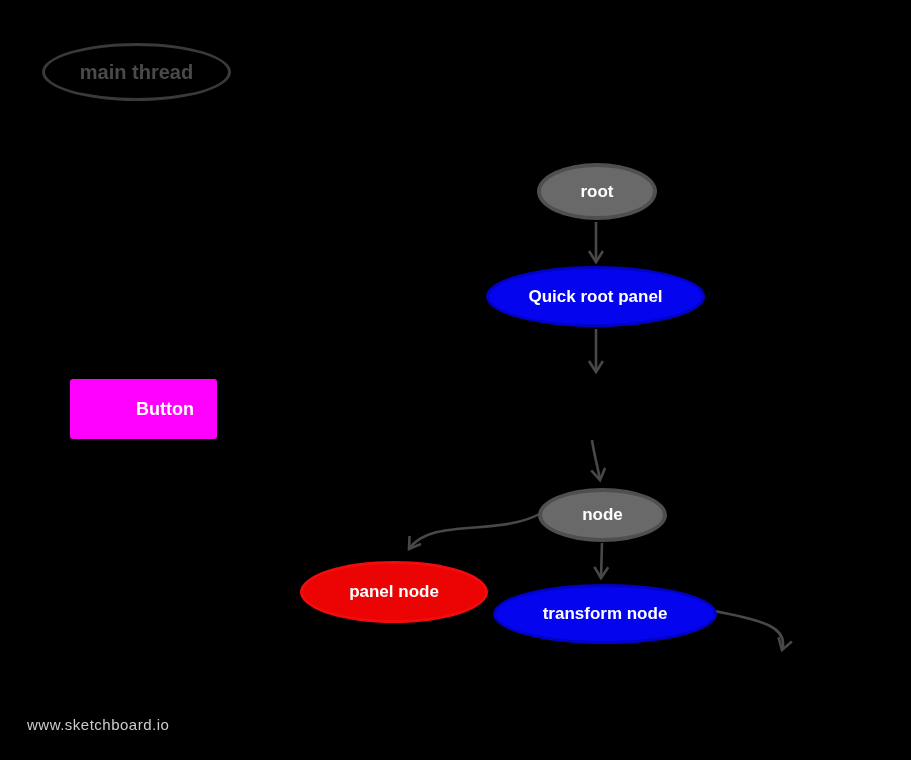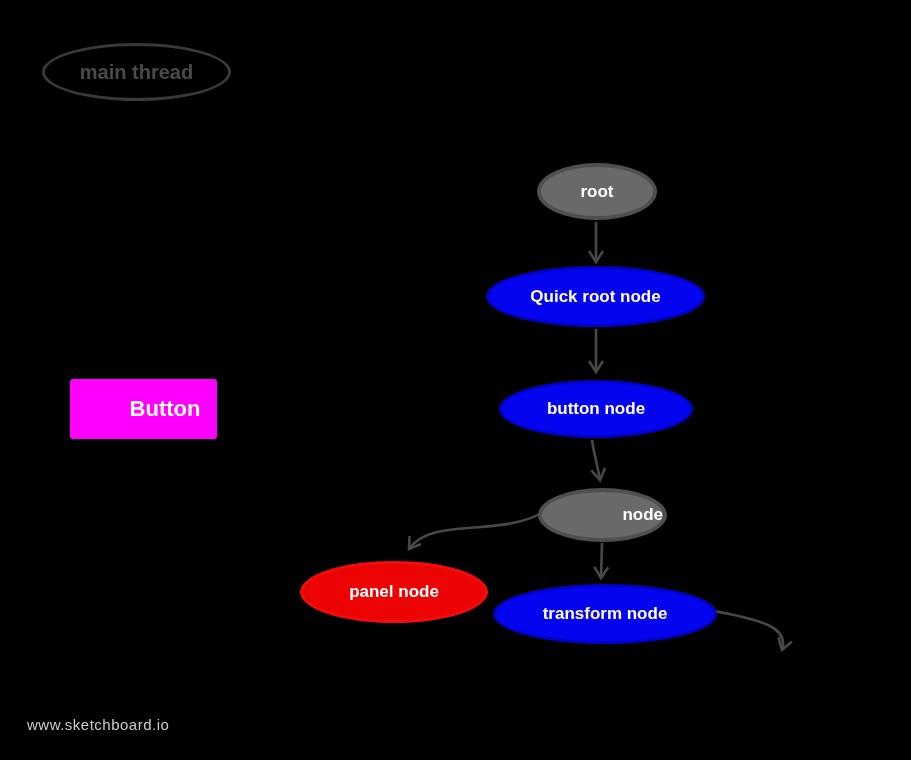--- a/index.html
+++ b/index.html
@@ -65,38 +65,38 @@
     border-radius: 3px;
     display: flex;
     align-items: center;
     justify-content: center;
     box-sizing: border-box;
     z-index: 2;
   }
   .ui-button .btn-label {
     color: #ffffff;
     font-weight: bold;
-    font-size: 22px;
+    font-size: 18px;
     margin-left: 43px;
   }
   .watermark {
     position: absolute;
     left: 27px; top: 716px;
     color: #cccccc;
     font-size: 15px;
     letter-spacing: 0.5px;
     z-index: 2;
   }
   
   #lane-main          { left: 42px;  top: 43px;  width: 189px; height: 58px; }
   #lane-scene         { left: 481px; top: 42px;  width: 254px; height: 60px; }
   #node-root          { left: 537px; top: 163px; width: 120px; height: 57px; justify-content: center; }
   #node-quick-root    { left: 486px; top: 266px; width: 219px; height: 61px; }
   #node-button-node   { left: 499px; top: 380px; width: 194px; height: 58px; }
-  #node-node          { left: 538px; top: 488px; width: 129px; height: 54px; justify-content: flex-end; }
+  #node-node          { left: 538px; top: 488px; width: 129px; height: 54px; }
   #node-panel-node    { left: 300px; top: 561px; width: 188px; height: 62px; }
   #node-transform     { left: 493px; top: 584px; width: 224px; height: 60px; }
   #node-text-node     { left: 696px; top: 659px; width: 168px; height: 59px; }
 </style>
 </head>
 <body>
 
 <div id="canvas">
 
   <svg id="edges" viewBox="0 0 911 760" xmlns="http://www.w3.org/2000/svg">
@@ -122,26 +122,23 @@
 
   <div class="ui-button">
     <span class="btn-label">Button</span>
   </div>
 
   <div id="node-root" class="node gray">
     <span class="node-label">root</span>
   </div>
 
   <div id="node-quick-root" class="node blue">
-    <span class="node-label">Quick root node</span>
+    <span class="node-label">Quick root panel</span>
   </div>
 
-  <div id="node-button-node" class="node blue">
-    <span class="node-label">button node</span>
-  </div>
 
   <div id="node-node" class="node gray">
     <span class="node-label">node</span>
   </div>
 
   <div id="node-transform" class="node blue">
     <span class="node-label">transform node</span>
   </div>
 
   <div id="node-panel-node" class="node red">

